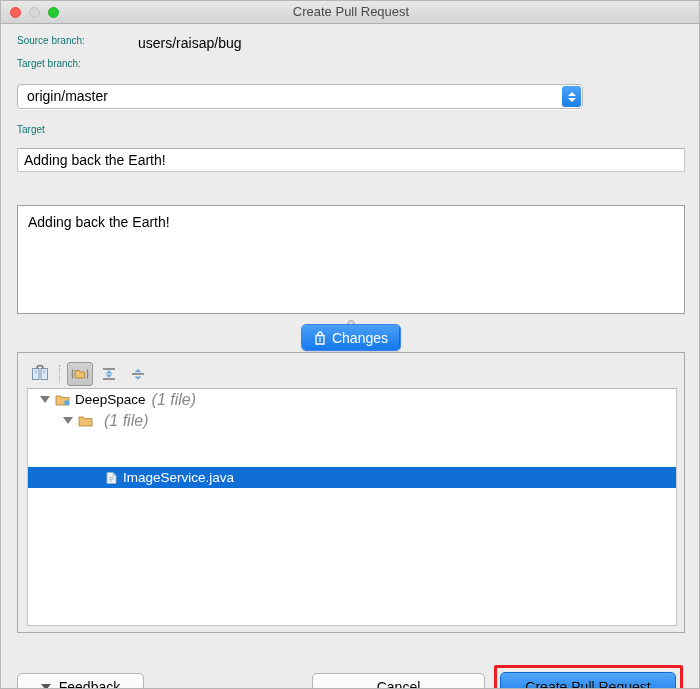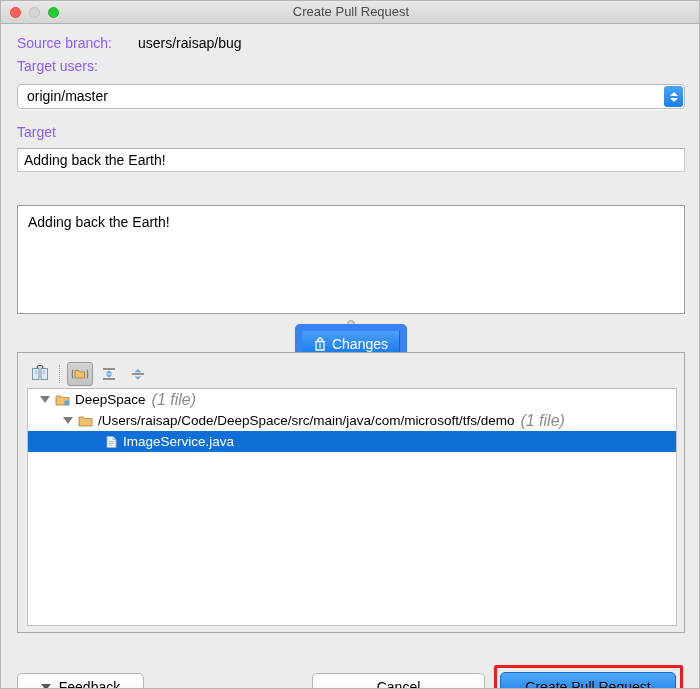--- a/index.html
+++ b/index.html
@@ -61,37 +61,37 @@
   .content {
     position: absolute;
     left: 0; top: 23px;
     width: 700px;
     height: 666px;
     background: #ececec;
   }
 
   .label {
     position: absolute;
-    font-size: 14px;
-    color: #8b5cf6;
+    font-size: 10px;
+    color: #0f766e;
     white-space: nowrap;
   }
   .value-text {
     position: absolute;
     font-size: 14px;
     color: #000;
     white-space: nowrap;
   }
 
   
   .combo {
     position: absolute;
     left: 16px;
     top: 60px;
-    width: 668px;
+    width: 566px;
     height: 25px;
     background: #ffffff;
     border: 1px solid #b9b9b9;
     border-radius: 4px;
     box-sizing: border-box;
     box-shadow: 0 1px 0 rgba(255,255,255,0.9);
   }
   .combo-value {
     position: absolute;
     left: 9px;
@@ -185,21 +185,21 @@
     left: 0;
     top: 300px;
     width: 700px;
     height: 28px;
     display: flex;
     justify-content: center;
   }
   .tabgroup {
     display: flex;
     height: 25px;
-    border: 7px solid #3b82f6;
+    border: 1px solid #3b82f6;
     border-radius: 5px;
     overflow: hidden;
     box-shadow: 0 1px 1px rgba(0,0,0,0.12);
   }
   .tab {
     display: flex;
     align-items: center;
     gap: 5px;
     padding: 0 11px;
     font-size: 14px;
@@ -360,21 +360,21 @@
       <div class="light max"></div>
     </div>
     <div class="title-text">Create Pull Request</div>
   </div>
 
   <div class="content">
 
     <div class="label" style="left:16px; top:11px;">Source branch:</div>
     <div class="value-text" style="left:137px; top:11px;">users/raisap/bug</div>
 
-    <div class="label" style="left:16px; top:34px;">Target users:</div>
+    <div class="label" style="left:16px; top:34px;">Target branch:</div>
 
     <div class="combo">
       <div class="combo-value">origin/master</div>
       <div class="combo-stepper">
         <div class="chev up"></div>
         <div class="chev down"></div>
       </div>
     </div>
 
     <div class="label" style="left:16px; top:100px;">Target</div>
@@ -455,25 +455,24 @@
           <span class="count">(1 file)</span>
         </div>
 
         <div class="tree-row" style="padding-left:35px;">
           <span class="tri"></span>
           <span class="tree-icon">
             <svg width="15" height="14" viewBox="0 0 15 14">
               <path d="M1 3h4.5l1.2 1.6H14V12H1z" fill="#f0c070" stroke="#b08a3e" stroke-width="0.9"></path>
             </svg>
           </span>
-          <span>/Users/raisap/Code/DeepSpace/src/main/java/com/microsoft/tfs/demo</span>
           <span class="count">(1 file)</span>
         </div>
 
-        <div class="tree-row selected" style="padding-left:77px;">
+        <div class="tree-row selected" style="padding-left:77px;margin-top:36px;">
           <span class="tree-icon">
             <svg width="13" height="14" viewBox="0 0 13 14">
               <path d="M2 1.5h6l3 3V12.5H2z" fill="#eef3f8" stroke="#9ab3c8" stroke-width="0.9"></path>
               <path d="M8 1.5v3h3" fill="none" stroke="#9ab3c8" stroke-width="0.9"></path>
               <path d="M4 6.5h5M4 8.3h5M4 10h3" stroke="#9ab3c8" stroke-width="0.8"></path>
             </svg>
           </span>
           <span>ImageService.java</span>
         </div>
 

